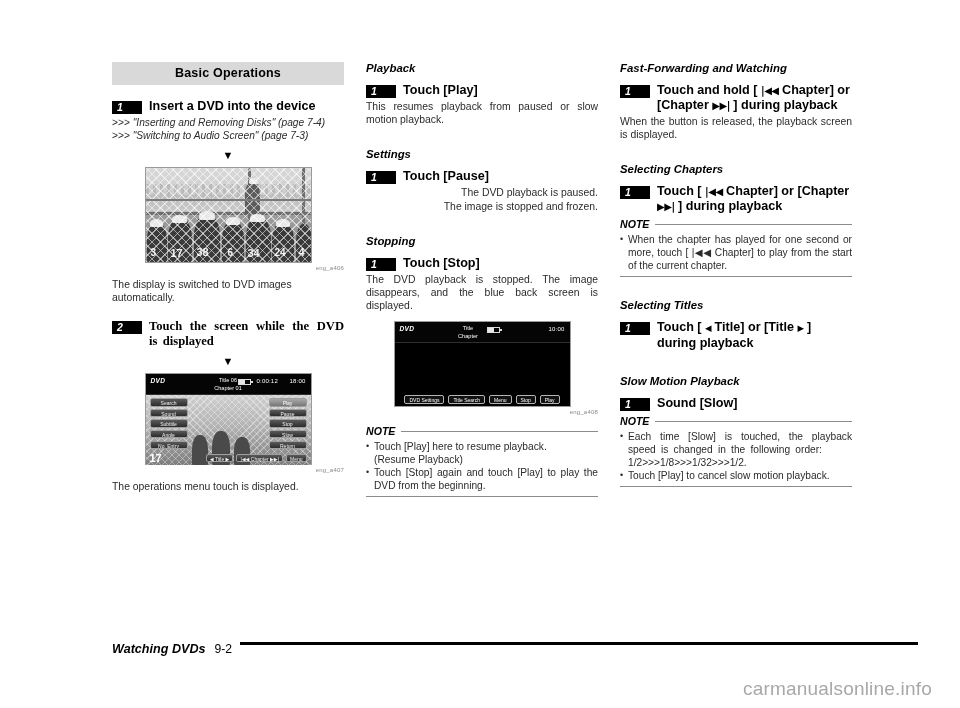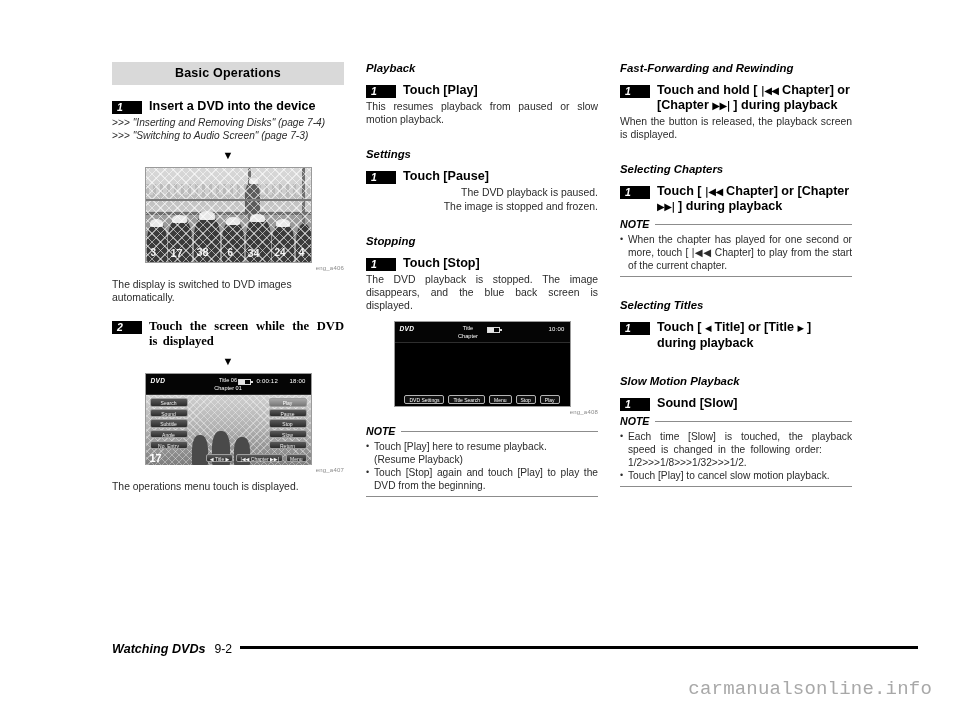--- a/index.html
+++ b/index.html
@@ -293,40 +293,40 @@
   }
   .note li.cont { padding-left: 8px; }
   .note li.cont::before { content: ""; }
   .note li.loose { word-spacing: 2.4px; }
   .note-rule-bottom { height: 1px; background: #8c8c8c; margin-top: 4px; }
 
   
   .footer {
     position: absolute;
     left: 112px; right: 42px; bottom: 52px;
-    display: flex; align-items: center; margin-top: 43px;
+    display: flex; align-items: flex-start; margin-top: 43px;
   }
   .footer .fchap {
     font-style: italic; font-weight: bold; font-size: 12.6px; color:#000;
     white-space: nowrap;
   }
   .footer .fpage {
     font-size: 12.2px; color:#000; margin-left: 9px; white-space: nowrap;
   }
   .footer .frule {
     flex: 1 1 auto; height: 3px; background: #000; margin-left: 8px; margin-bottom: 3px;
   }
 
   .watermark {
     position: absolute;
     right: 28px; bottom: 8px;
     font-size: 19px;
     color: #a8a8a8;
     letter-spacing: .2px;
-    font-family: Liberation Mono, monospace;
+    font-family: Liberation Sans, sans-serif;
   }
 
   .sym { font-family: "DejaVu Sans", sans-serif; font-size: 10px; letter-spacing:-0.5px;}
   .sym-s { font-family: "DejaVu Sans", sans-serif; font-size: 8.5px; letter-spacing:-0.5px;}
 </style>
 </head>
 <body>
 
 <div class="page">
 
@@ -523,21 +523,21 @@
           <li>Touch [Play] here to resume playback.</li>
           <li class="cont">(Resume Playback)</li>
           <li>Touch [Stop] again and touch [Play] to play the DVD from the beginning.</li>
         </ul>
         <div class="note-rule-bottom"></div>
       </div>
     </div>
 
     <div class="col">
 
-      <div class="subhead">Fast-Forwarding and Rewinding</div>
+      <div class="subhead">Fast-Forwarding and Watching</div>
       <div class="step">
         <span class="step-num">1</span>
         <span class="step-text"><span>Touch and hold [ </span><span class="sym">|◀◀</span><span> Chapter] or [Chapter </span><span class="sym">▶▶|</span><span> ] during playback</span></span>
       </div>
       <div class="body">When the button is released, the playback screen is displayed.</div>
 
       <div class="gap-l"></div>
 
       <div class="subhead">Selecting Chapters</div>
       <div class="step">

